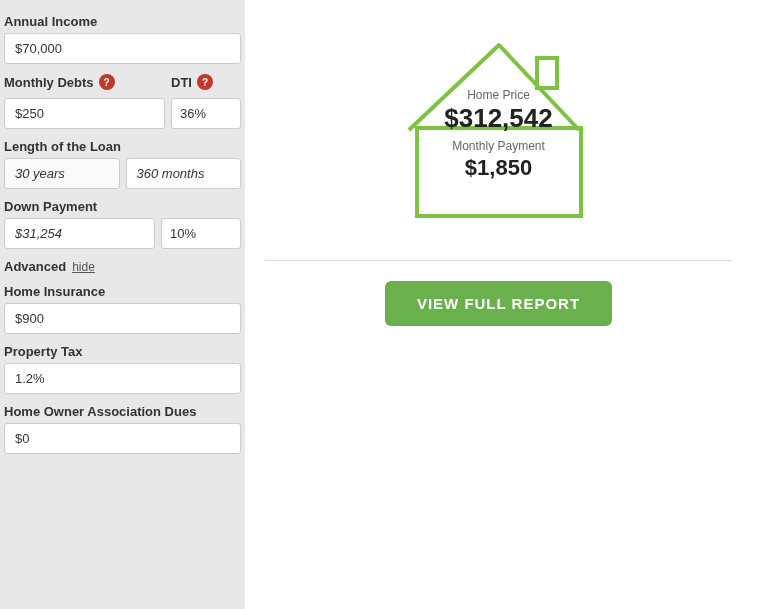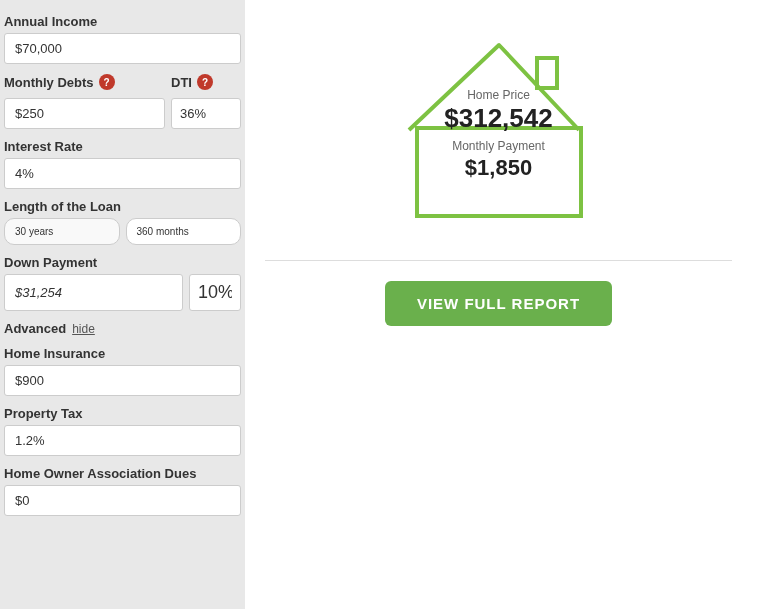--- a/index.html
+++ b/index.html
@@ -84,43 +84,44 @@
 
     .loan-length-row {
       display: flex;
       gap: 6px;
     }
 
     .loan-btn {
       flex: 1;
       padding: 7px 10px;
       border: 1px solid #ccc;
-      border-radius: 10px;
-      font-size: 10px;
+      border-radius: 3px;
+      font-size: 13px;
       background: white;
       color: #333;
       cursor: pointer;
       text-align: left;
+      font-style: italic;
     }
 
     .loan-btn.active, .loan-btn:hover {
       background: #f9f9f9;
     }
 
     .down-payment-row {
       display: flex;
       gap: 6px;
     }
 
     .down-pct-input {
-      width: 52px;
+      width: 80px;
       padding: 7px 8px;
       border: 1px solid #ccc;
       border-radius: 3px;
-      font-size: 18px;
+      font-size: 13px;
       background: white;
       color: #333;
       outline: none;
     }
 
     .advanced-label {
       font-size: 13px;
       font-weight: bold;
       color: #333;
       display: flex;
@@ -247,26 +248,20 @@
     <div class="row-group">
       <div class="field-wrap">
         <input class="input-field" type="text" value="$250" style="">
       </div>
       <div class="dti-wrap">
         <input class="dti-input" type="text" value="36%" style="">
       </div>
     </div>
   </div>
 
-  <div class="field-group">
-    <div class="field-label">
-      <span>Interest Rate</span>
-    </div>
-    <input class="input-field" type="text" value="4%" style="">
-  </div>
 
   <div class="field-group">
     <div class="field-label">
       <span>Length of the Loan</span>
     </div>
     <div class="loan-length-row">
       <button class="loan-btn active">30 years</button>
       <button class="loan-btn">360 months</button>
     </div>
   </div>

